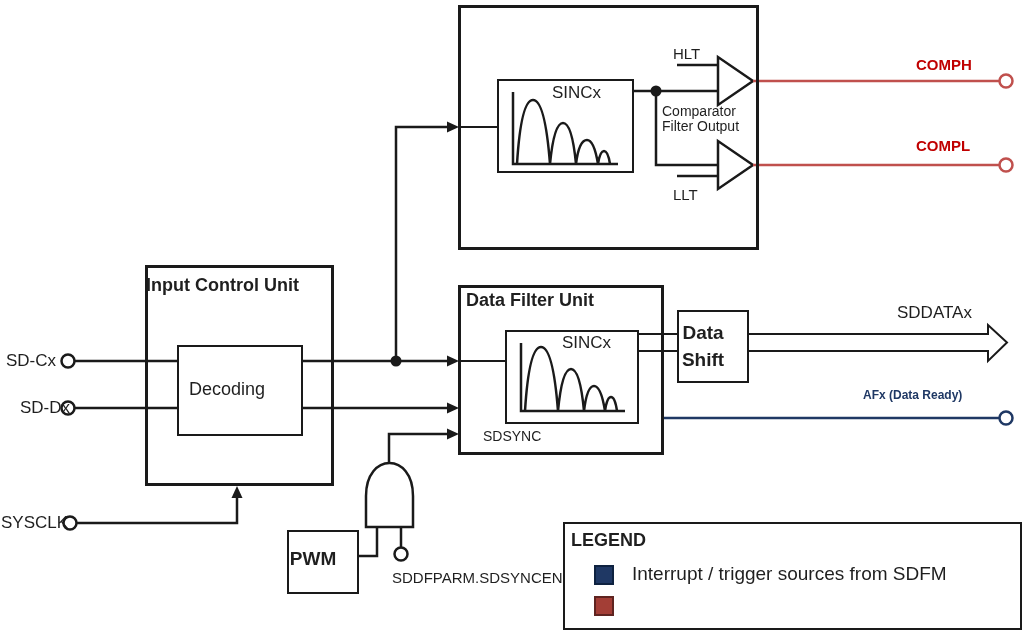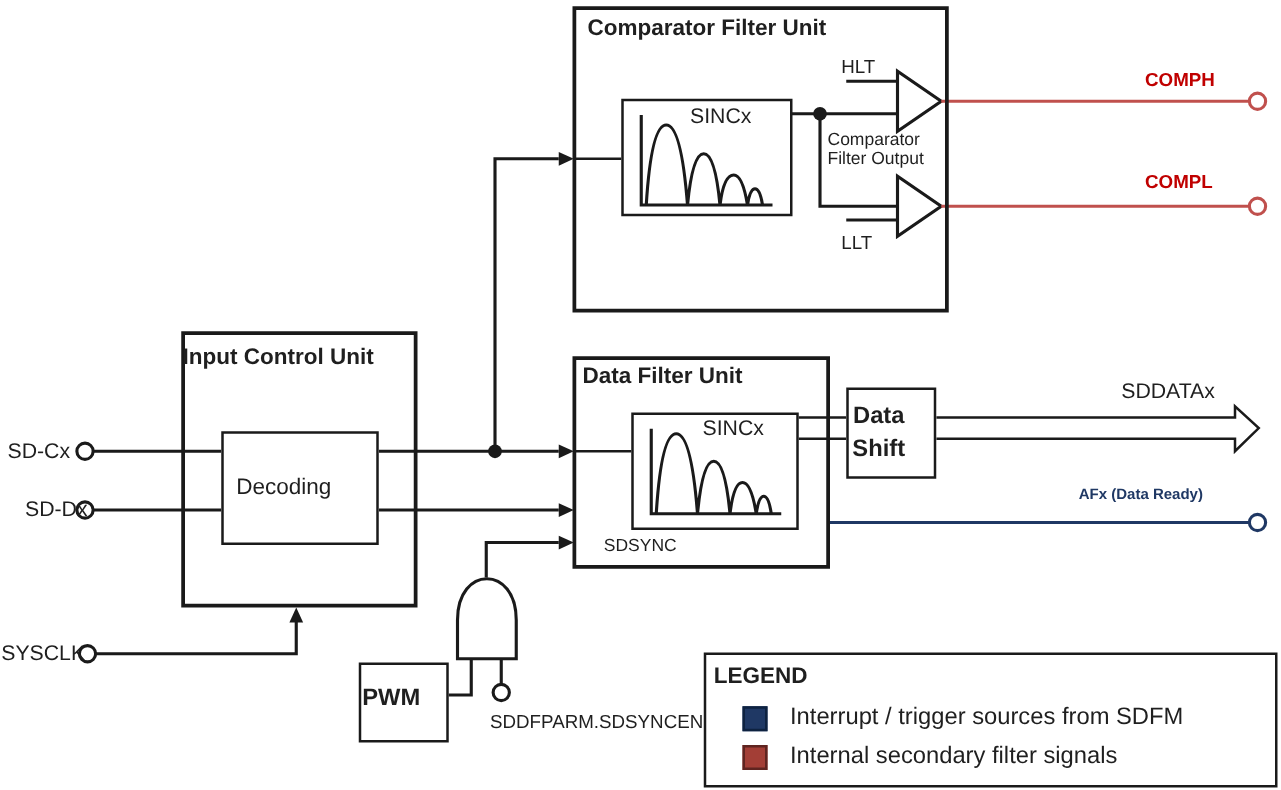--- a/index.html
+++ b/index.html
@@ -116,21 +116,20 @@
 
   <div class="box" style="left:458px;top:5px;width:301px;height:245px;"></div>
   <div class="box" style="left:145px;top:265px;width:189px;height:221px;"></div>
   <div class="box" style="left:458px;top:285px;width:206px;height:170px;"></div>
   <div class="box thin" style="left:497px;top:79px;width:137px;height:94px;"></div>
   <div class="box thin" style="left:505px;top:330px;width:134px;height:94px;"></div>
   <div class="box thin" style="left:177px;top:345px;width:126px;height:91px;background:#fff;"></div>
   <div class="box thin" style="left:677px;top:310px;width:72px;height:73px;background:#fff;"></div>
   <div class="box thin" style="left:287px;top:530px;width:72px;height:64px;background:#fff;"></div>
 
-  <div class="lbl bold" style="left:470px;top:12px;font-size:18px;">Comparator Filter Unit</div>
   <div class="lbl" style="left:552px;top:83px;">SINCx</div>
   <div class="lbl md" style="left:673px;top:45px;">HLT</div>
   <div class="lbl md" style="left:673px;top:186px;">LLT</div>
   <div class="lbl sm pre" style="left:662px;top:104px;line-height:15px;">Comparator
 Filter Output</div>
   <div class="lbl bold md" style="left: 916px; top: 56px; color: rgb(192, 0, 0);">COMPH</div>
   <div class="lbl bold md" style="left: 916px; top: 137px; color: rgb(192, 0, 0);">COMPL</div>
 
   <div class="lbl bold ctr" style="left:145px;top:275px;width:155px;font-size:18px;">Input Control Unit</div>
   <div class="lbl ctr" style="left:177px;top:379px;width:100px;font-size:18px;">Decoding</div>
@@ -149,15 +148,14 @@
   <div class="lbl md" style="left:392px;top:569px;">SDDFPARM.SDSYNCEN</div>
 
   <div class="lbl" style="left:897px;top:303px;">SDDATAx</div>
   <div class="lbl bold" style="left: 863px; top: 389px; font-size: 12px; color: rgb(31, 56, 100);">AFx (Data Ready)</div>
 
   <div class="box thin" style="left:563px;top:522px;width:459px;height:108px;"></div>
   <div class="lbl bold" style="left:571px;top:530px;font-size:18px;">LEGEND</div>
   <div class="swatch navy" style="left: 594px; top: 565px; background: rgb(31, 56, 100);"></div>
   <div class="lbl" style="left:632px;top:563px;font-size:19px;">Interrupt / trigger sources from SDFM</div>
   <div class="swatch brick" style="left: 594px; top: 596px; background: rgb(163, 62, 54);"></div>
-  <div class="lbl" style="left:632px;top:594px;font-size:19px;">Internal secondary filter signals</div>
 
 </div>
 
 </body></html>

